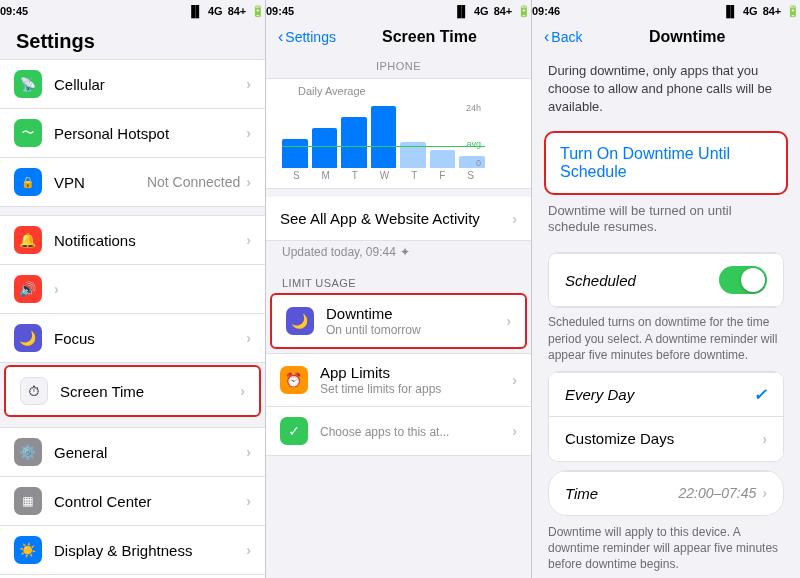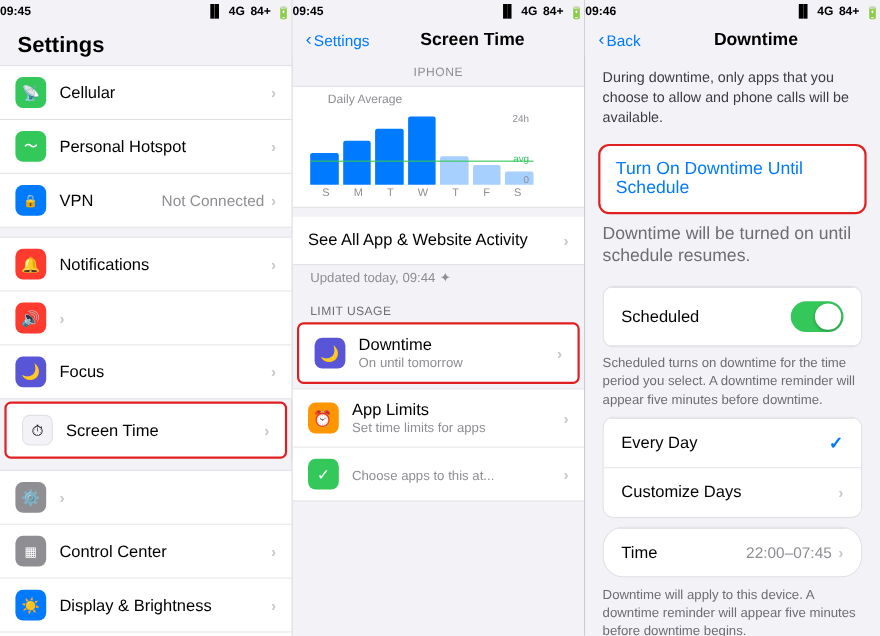--- a/index.html
+++ b/index.html
@@ -174,40 +174,40 @@
     }
 
     
     .dt-desc {
       font-size: 13px;
       color: #3c3c43;
       padding: 10px 16px;
       line-height: 1.4;
     }
     .dt-note {
-      font-size: 16px;
+      font-size: 13px;
       color: #6d6d72;
       padding: 4px 16px 8px;
       line-height: 1.3;
     }
     .dt-section-desc {
       font-size: 12px;
       color: #6d6d72;
       padding: 0 16px 8px;
       line-height: 1.35;
     }
     .dt-row {
       display: flex;
       align-items: center;
       padding: 12px 16px;
       background: #fff;
       border-bottom: 0.5px solid #e0e0e5;
       min-height: 44px;
     }
-    .dt-row:first-of-type { border-top: 0.5px solid #e0e0e5; }
+    .dt-row:first-of-type { border-top: 0.5px solid #e0e0e5; font-style: italic; }
     .dt-row-label {
       flex: 1;
       font-size: 15px;
       color: #000;
     }
     .toggle {
       width: 48px;
       height: 28px;
       background: #34c759;
       border-radius: 14px;
@@ -329,20 +329,23 @@
       </div>
       <span class="chevron">›</span>
     </div>
 
     <div style="height:8px;background:#f2f2f7;"></div>
 
     <div class="settings-item" style="border-top:0.5px solid #e0e0e5;">
       <div class="icon-wrap" style="background:#8e8e93;">
           <span style="color:#fff;font-size:14px;">⚙️</span>
         </div>
+      <div class="item-text">
+        <div class="item-title">General</div>
+      </div>
       <span class="chevron">›</span>
     </div>
 
     <div class="settings-item">
       <div class="icon-wrap" style="background:#8e8e93;">
           <span style="color:#fff;font-size:12px;">▦</span>
         </div>
       <div class="item-text">
         <div class="item-title">Control Center</div>
       </div>

